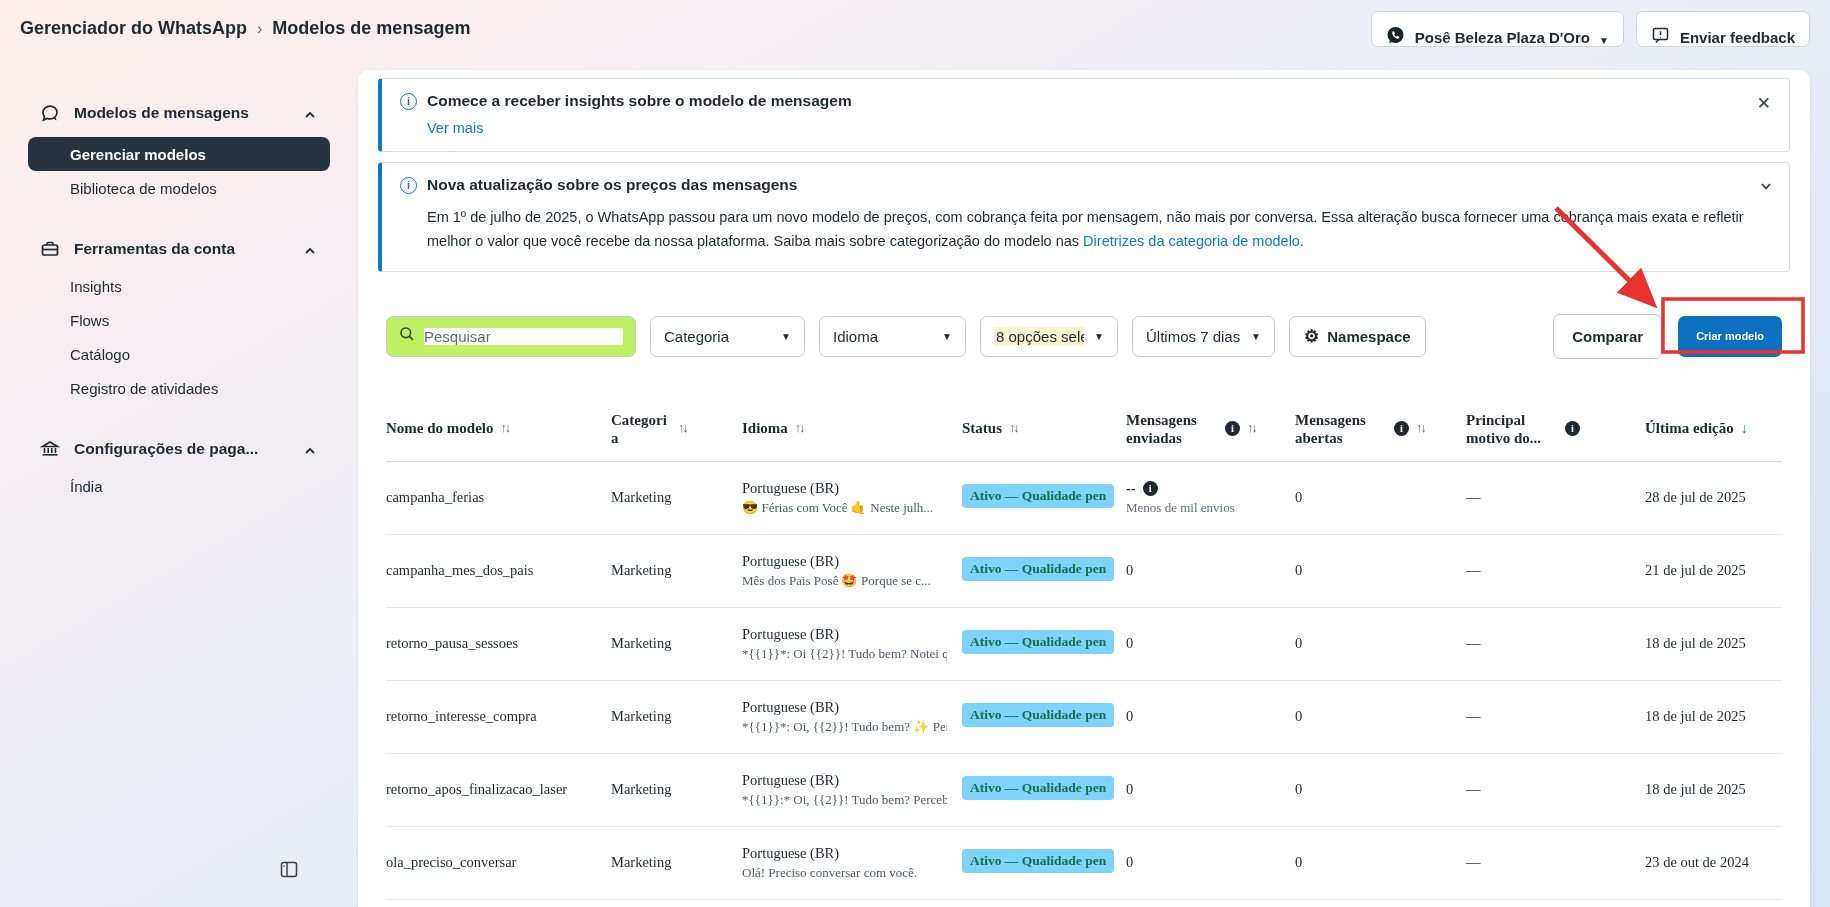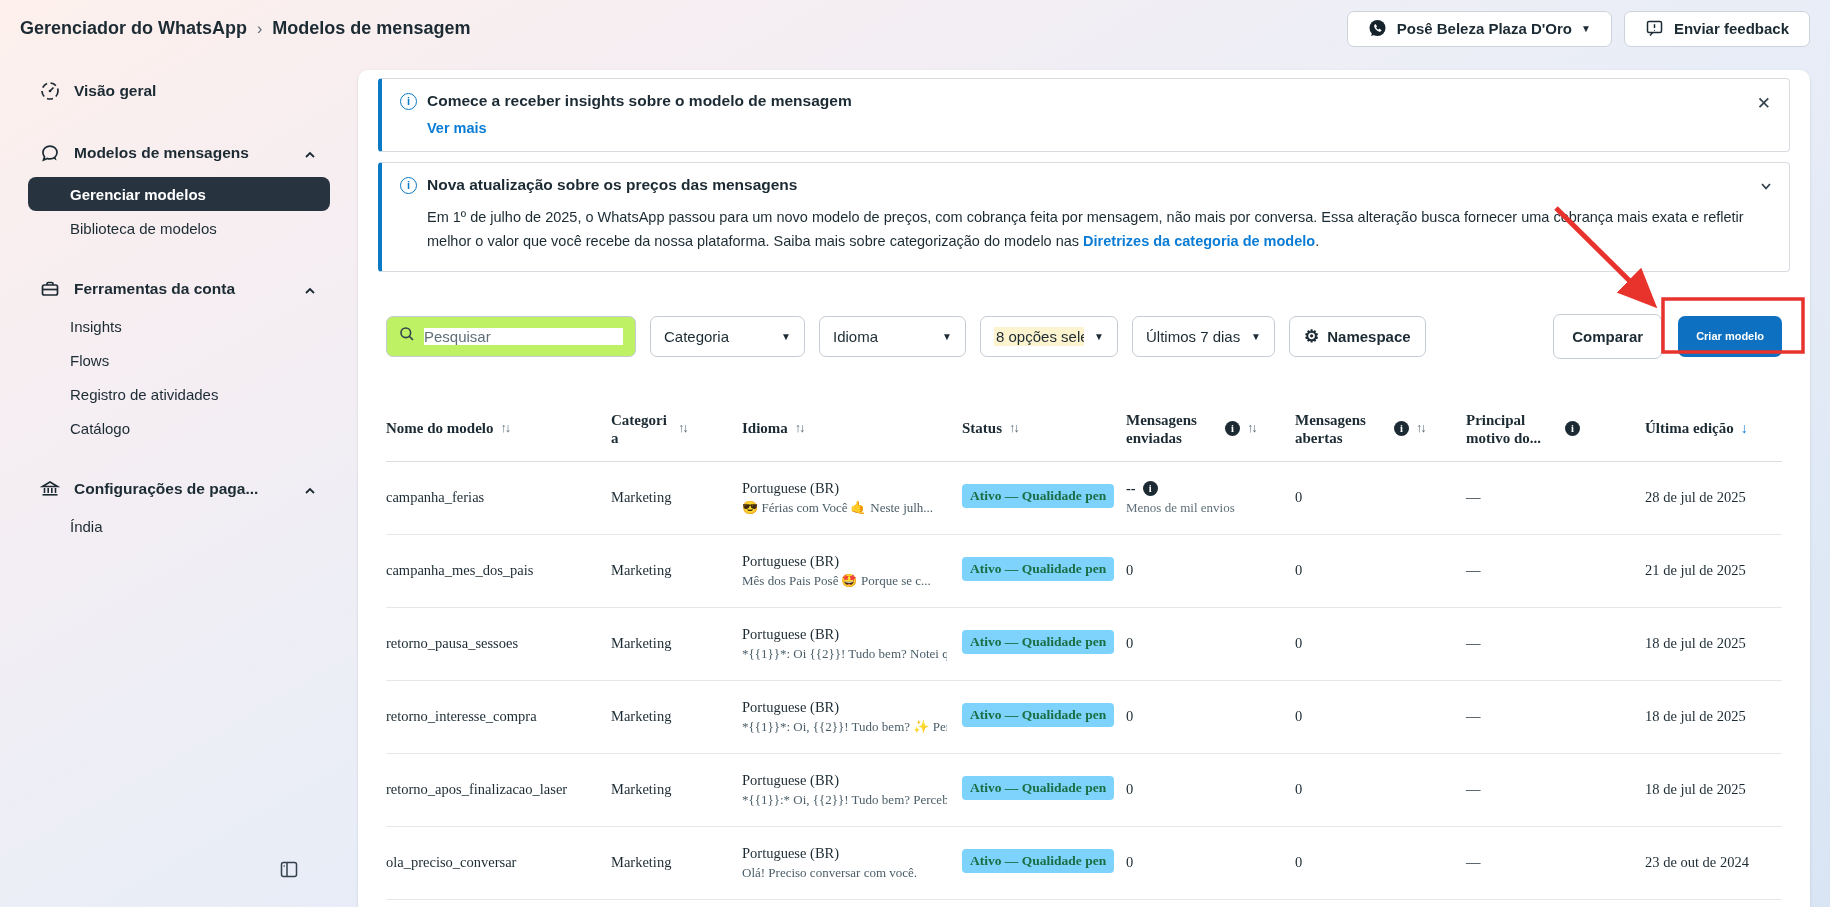--- a/index.html
+++ b/index.html
@@ -8,39 +8,39 @@
     font-family:"Liberation Sans", sans-serif;
     color:#1c2b33;
     background:linear-gradient(150deg,#fdf0ec 0%,#f7eef1 18%,#ebeef7 48%,#e2eaf6 72%,#d9e5f4 100%);
     position:relative;
   }
   
   .topbar { position:absolute; top:0; left:0; width:100%; height:57px; display:flex; align-items:center; padding:0 20px; }
   .breadcrumb { display:flex; align-items:center; gap:10px; font-size:18px; font-weight:bold; }
   .breadcrumb .sep { color:#5c6b73; font-weight:normal; font-size:16px; }
   .topbar-right { margin-left:auto; display:flex; gap:12px; }
-  .top-btn { display:flex; align-items:center; gap:9px; background:#fff; border:1px solid #ccd3da; border-radius:7px; height:36px; padding:0 20px; font-size:15px; font-weight:600; color:#1c2b33; cursor:pointer; }
+  .top-btn { display:flex; align-items:flex-end; gap:9px; background:#fff; border:1px solid #ccd3da; border-radius:7px; height:36px; padding:0 14px; font-size:15px; font-weight:600; color:#1c2b33; cursor:pointer; }
   .caret { font-size:10px; color:#1c2b33; }
   
   .sidebar { position:absolute; top:57px; left:0; width:358px; bottom:0; padding-top:14px; }
   .side-top { display:flex; align-items:center; height:40px; margin:0 28px; padding:0 14px 0 12px; gap:14px; font-size:15.5px; font-weight:bold; border-radius:8px; cursor:pointer; }
   .side-top .lbl { flex:1; }
   .side-child { display:flex; align-items:center; height:34px; margin:0 28px; padding-left:42px; font-size:15px; border-radius:8px; cursor:pointer; color:#1c2b33; }
   .side-child.active { background:#27333e; color:#fff; font-weight:bold; }
   .mt22 { margin-top:22px; } .mt24 { margin-top:24px; } .mt4 { margin-top:4px; }
   .side-icon { width:20px; height:20px; display:flex; align-items:center; justify-content:center; flex:0 0 20px; }
   .chev-up { width:12px; height:12px; }
   .collapse-btn { position:absolute; left:280px; bottom:28px; width:20px; height:18px; cursor:pointer; }
   
   .main-card { position:absolute; top:70px; left:358px; width:1452px; height:860px; background:#fff; border-radius:10px; box-shadow:0 1px 3px rgba(0,0,0,.12); padding:8px 20px 0 20px; }
   .banner { background:#fff; border:1px solid #d8dce1; border-left:4px solid #0b7ac4; border-radius:4px; padding:13px 18px; position:relative; margin-bottom:10px; }
   .banner-head { display:flex; align-items:center; gap:10px; }
   .info-blue { width:17px; height:17px; border:1.6px solid #0b7ac4; border-radius:50%; color:#0b7ac4; font-size:11px; display:flex; align-items:center; justify-content:center; font-weight:bold; flex:0 0 17px; }
   .banner-title { font-size:15.5px; font-weight:bold; }
-  .banner-link { color:#0a7cd6; font-size:14.5px; text-decoration:none; cursor:pointer;font-weight:bold; }
+  .banner-link { color:#0a7cd6; font-size:14.5px; text-decoration:none; cursor:pointer; }
   .banner1 .banner-link { display:inline-block; margin:10px 0 2px 27px; }
   .banner-body { margin:12px 0 4px 27px; font-size:14.5px; line-height:1.65; color:#1c2b33; max-width:1330px; }
   .banner-x { position:absolute; right:18px; top:14px; font-size:17px; color:#33424c; cursor:pointer; }
   .banner-chev { position:absolute; right:16px; top:16px; cursor:pointer; }
   
   .filters { display:flex; align-items:center; gap:14px; margin-top:42px; padding:0 8px; }
   .search-box { display:flex; align-items:center; gap:9px; width:250px; height:41px; border:1px solid #c4cbd2; border-radius:7px; padding:0 12px; background:#bef264; }
   .search-box input { border:none; outline:none; font-size:15px; width:100%; font-family:"Liberation Sans",sans-serif; color:#1c2b33; }
   .search-box input::placeholder { color:#5f6f79; }
   .drop { display:flex; align-items:center; justify-content:space-between; gap:10px; height:41px; border:1px solid #c4cbd2; border-radius:7px; padding:0 13px; background:#fff; font-size:15px; cursor:pointer; }
@@ -101,30 +101,20 @@
             <line x1="8.5" y1="4.2" x2="8.5" y2="8"></line>
             <circle cx="8.5" cy="10.3" r="0.6" fill="#1c2b33" stroke="none"></circle>
           </svg>
       </span>
       <span>Enviar feedback</span>
     </button>
   </div>
 </div>
 
 <div class="sidebar">
-  <div class="side-top">
-    <span class="side-icon">
-      <svg width="20" height="20" viewBox="0 0 20 20" fill="none" stroke="#1c2b33" stroke-width="1.7">
-          <circle cx="10" cy="10" r="8" stroke-dasharray="6 3.5"></circle>
-          <circle cx="10" cy="10" r="1.3" fill="#1c2b33" stroke="none"></circle>
-          <line x1="10" y1="10" x2="13.5" y2="6.5"></line>
-        </svg>
-    </span>
-    <span class="lbl">Visão geral</span>
-  </div>
 
   <div class="side-top mt22">
     <span class="side-icon">
       <svg width="20" height="20" viewBox="0 0 20 20" fill="none" stroke="#1c2b33" stroke-width="1.7">
           <path d="M17 9.5a7 6.4 0 0 1-7 6.4 7.6 7.6 0 0 1-2.6-.45L3.5 17l1-3.3A6.2 6.2 0 0 1 3 9.5a7 6.4 0 0 1 14 0z"></path>
           <path d="M13.5 15.5l3 2-0.7-3" fill="#1c2b33" stroke="none"></path>
         </svg>
     </span>
     <span class="lbl">Modelos de mensagens</span>
     <span class="chev-up">
@@ -155,24 +145,24 @@
         </svg>
     </span>
   </div>
   <div class="side-child">
       <span>Insights</span>
     </div>
   <div class="side-child">
       <span>Flows</span>
     </div>
   <div class="side-child">
+      <span>Catálogo</span>
+    </div>
+  <div class="side-child">
       <span>Registro de atividades</span>
-    </div>
-  <div class="side-child">
-      <span>Catálogo</span>
     </div>
 
   <div class="side-top mt24">
     <span class="side-icon">
       <svg width="20" height="20" viewBox="0 0 20 20" fill="none" stroke="#1c2b33" stroke-width="1.6">
           <path d="M2.5 7.5 L10 3 L17.5 7.5 Z"></path>
           <line x1="4.5" y1="9" x2="4.5" y2="14"></line>
           <line x1="8.2" y1="9" x2="8.2" y2="14"></line>
           <line x1="11.8" y1="9" x2="11.8" y2="14"></line>
           <line x1="15.5" y1="9" x2="15.5" y2="14"></line>

